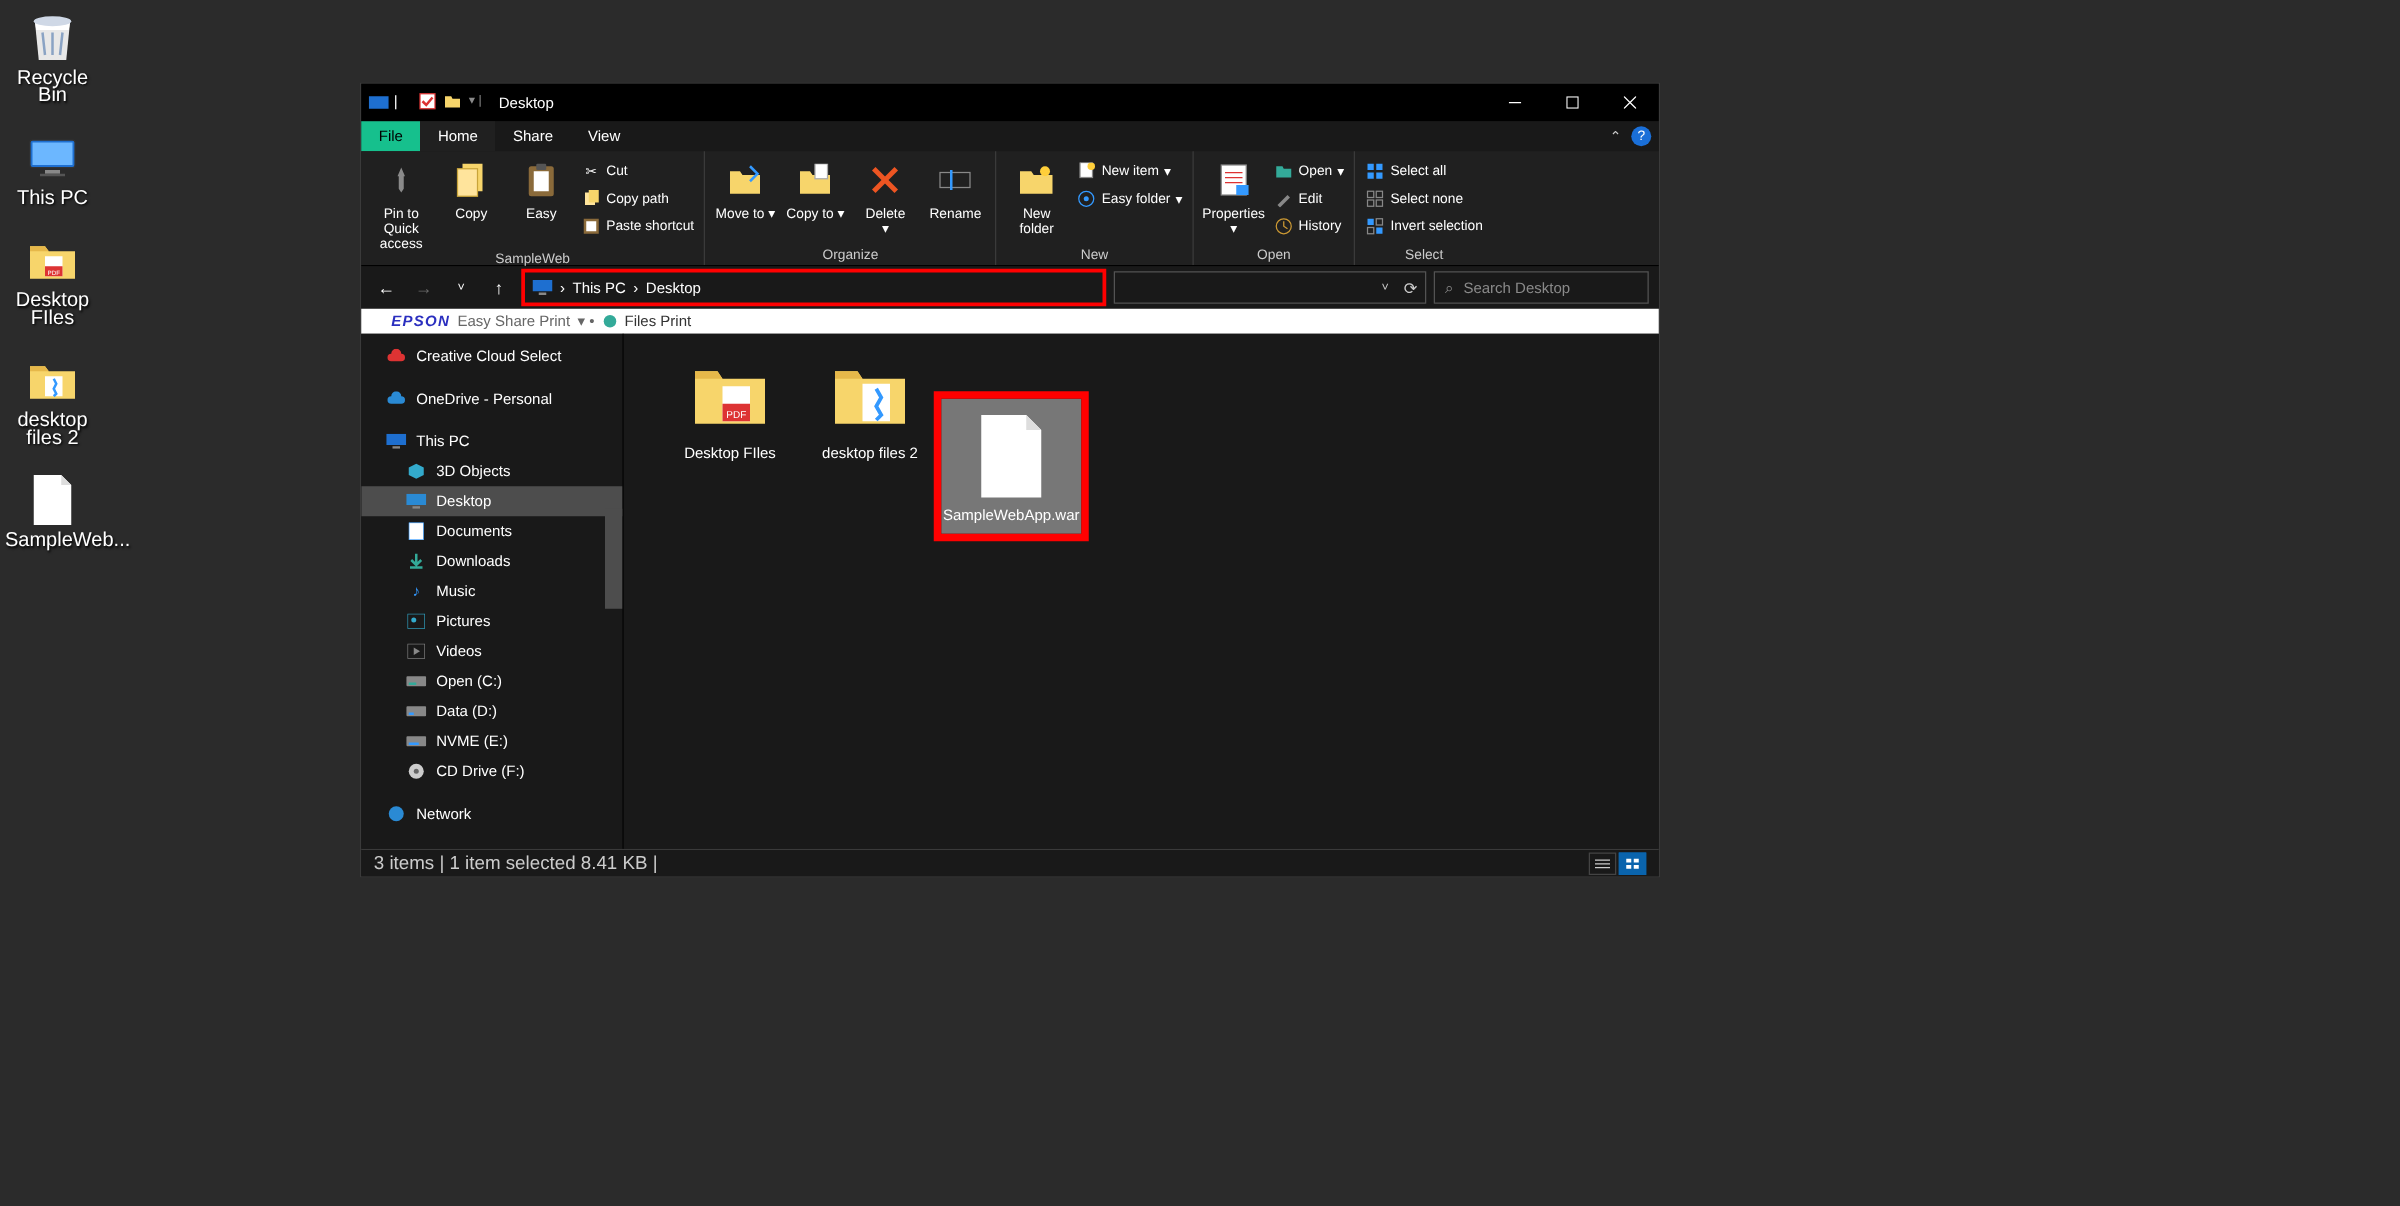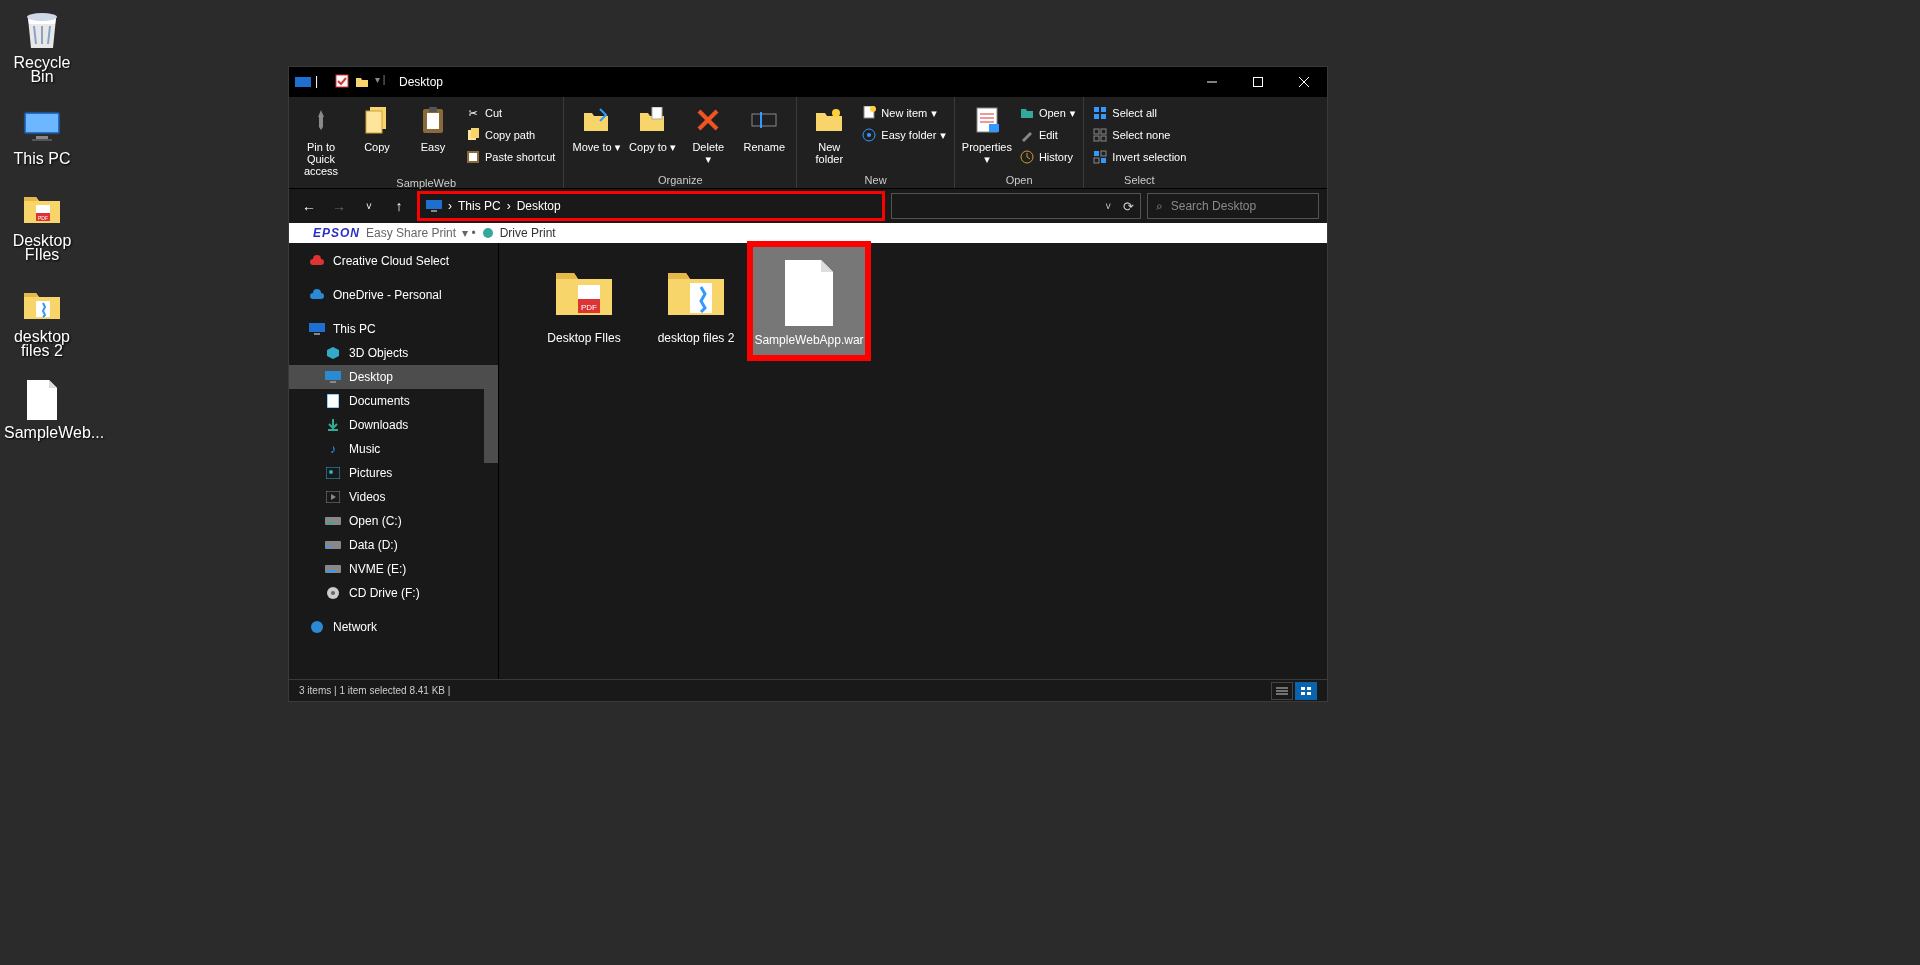--- a/index.html
+++ b/index.html
@@ -61,25 +61,25 @@
 .navpane .scroll-thumb{ position:absolute; right:0; top:140px; width:14px; height:80px; background:#4d4d4d;}
 .nav-item { height:24px; display:flex; align-items:center; font-size:12px; padding-left:20px; gap:8px; cursor:pointer; }
 .nav-item.sub { padding-left:36px; }
 .nav-item.sel { background:#4d4d4d; }
 .nav-icon{ width:16px; height:16px; display:flex; align-items:center; justify-content:center; }
 
 .filepane { flex:1; background:#191919; position:relative; padding:10px 14px; }
 .file-item { position:absolute; width:110px; text-align:center; cursor:pointer;}
 .file-item .fi-icon{ height:80px; display:flex; align-items:center; justify-content:center;}
 .file-item .fi-label{ font-size:12px; line-height:14px; }
-.file-item.selected { background:#777; }
+.file-item.selected { background:#777;margin-top:48px; }
 .file-item.redbox { outline:6px solid #ff0000; }
 
 
-.status { height:22px; background:#191919; border-top:1px solid #3a3a3a; display:flex; align-items:center; font-size:10px; color:#ccc; padding:0 10px; }
+.status { height:22px; background:#191919; border-top:1px solid #3a3a3a; display:flex; align-items:center; font-size:15px; color:#ccc; padding:0 10px; }
 .status .sright{ margin-left:auto; display:flex; gap:2px;}
 .status .view-btn{ width:22px; height:18px; display:flex; align-items:center; justify-content:center; background:#191919; border:1px solid #444;}
 .status .view-btn.active{ background:#0a64ad; border-color:#0a64ad;}
 
 
 .folder-svg{ width:40px; height:34px;}
 .bigfolder{ width:64px; height:56px;}
 .monitor-svg{ width:40px;height:32px;}
 </style>
 </head>
@@ -177,20 +177,30 @@
         </div>
       <div class="close">
           <svg width="10" height="10">
             <line x1="0" y1="0" x2="10" y2="10" stroke="#fff"></line>
             <line x1="10" y1="0" x2="0" y2="10" stroke="#fff"></line>
           </svg>
         </div>
     </div>
   </div>
 
+  <div class="tabs">
+    <div class="tab file">File</div>
+    <div class="tab active">Home</div>
+    <div class="tab">Share</div>
+    <div class="tab">View</div>
+    <div class="right">
+      <span style="font-size:11px;color:#ccc">⌃</span>
+      <div class="help-circle">?</div>
+    </div>
+  </div>
 
   <div class="ribbon">
 
     <div class="rgroup">
       <div class="row">
         <div class="rbig">
           <div class="bicon">
               <svg width="24" height="24">
                 <path d="M12 2l3 7h-6zM10 9h4v10l-2 3-2-3z" fill="#8a8a8a"></path>
               </svg>
@@ -423,21 +433,21 @@
     </div>
   </div>
 
   <div class="epson">
     <b>EPSON</b>
     <span style="color:#666">Easy Share Print</span>
     <span style="color:#666">▾ •</span>
     <svg width="12" height="12">
         <circle cx="6" cy="6" r="5" fill="#3a9"></circle>
       </svg>
-    <span style="color:#333">Drive Print</span>
+    <span style="color:#333">Files Print</span>
   </div>
 
   <div class="body">
 
     <div class="navpane">
       <div style="height:6px"></div>
       <div class="nav-item">
           <div class="nav-icon">
             <svg width="16" height="12">
               <path d="M4 10a3 3 0 010-6 4 4 0 018 0 3 3 0 010 6z" fill="#d33"></path>

